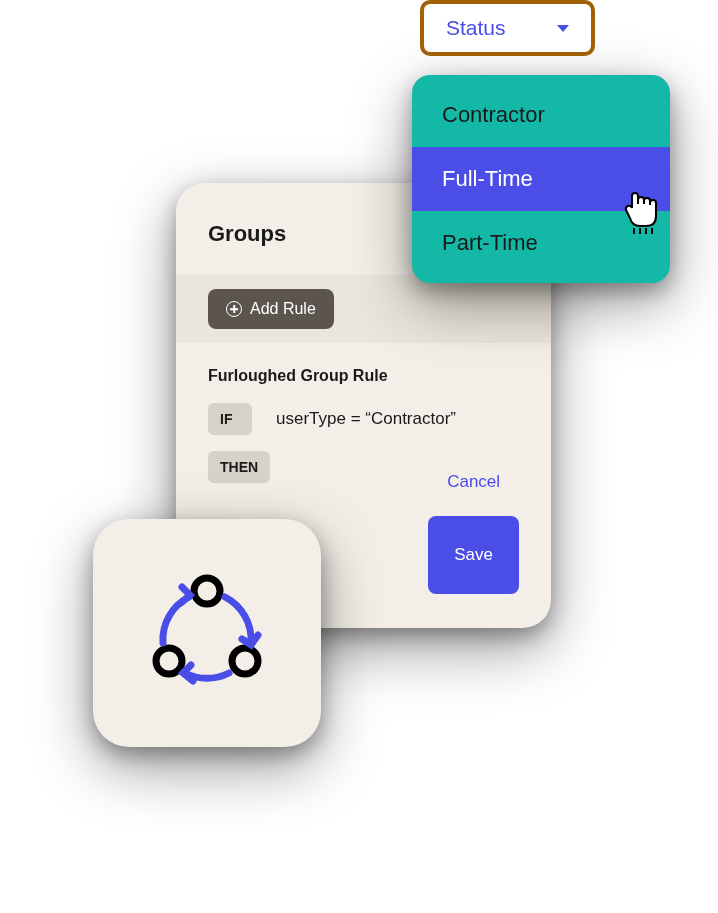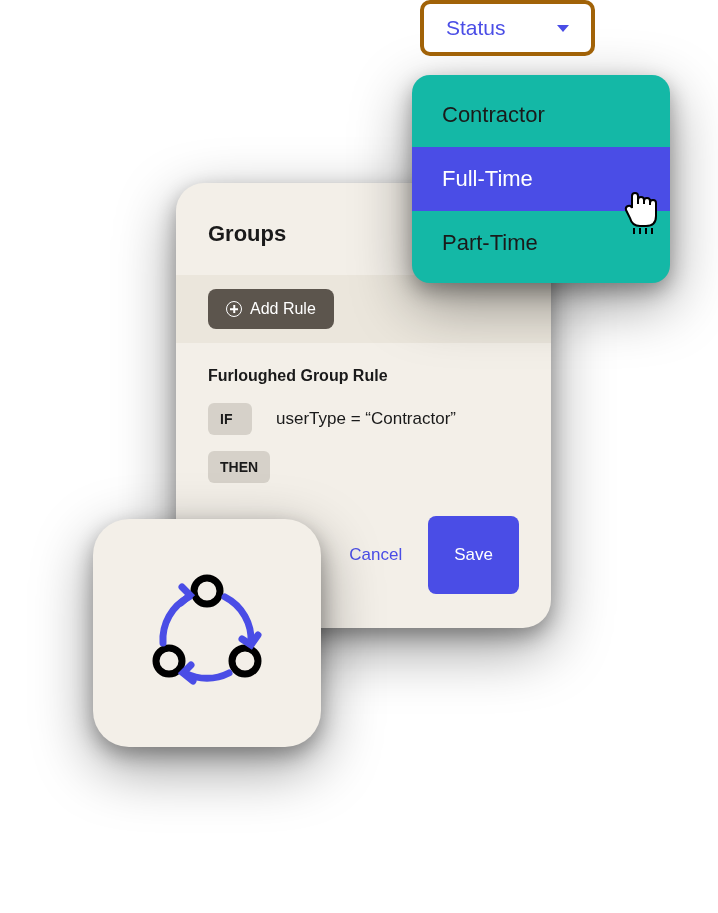--- a/index.html
+++ b/index.html
@@ -104,20 +104,21 @@
     }
     .link {
       color: #4a4de6;
     }
     .panel-actions {
       position: absolute;
       bottom: 34px;
       right: 32px;
       display: flex;
       gap: 14px;
+      flex-direction: column;
     }
     .cancel-btn {
       background: none;
       border: none;
       color: #4a4de6;
       font-size: 17px;
       font-weight: 500;
       cursor: pointer;
       padding: 10px 12px;
     }

